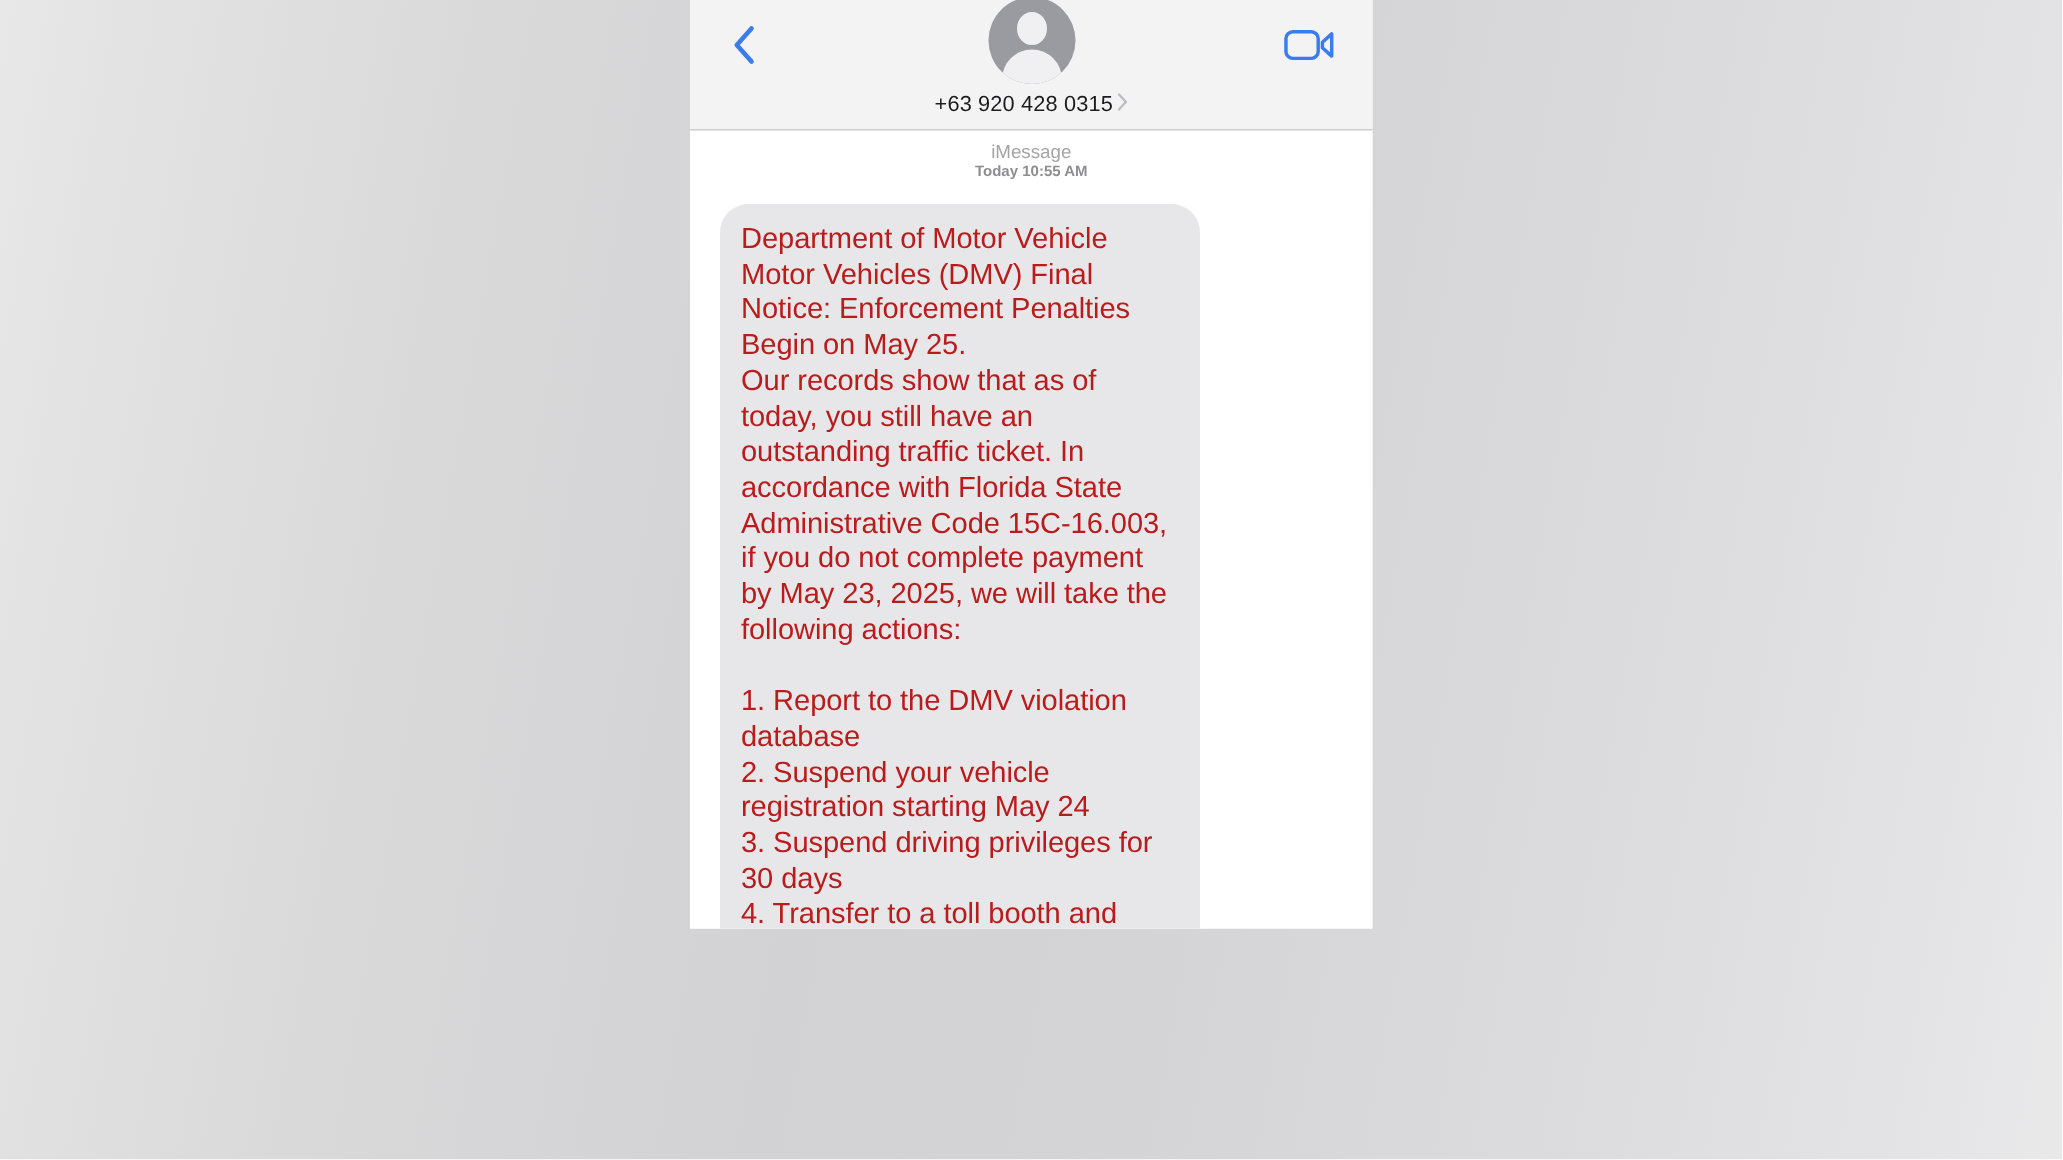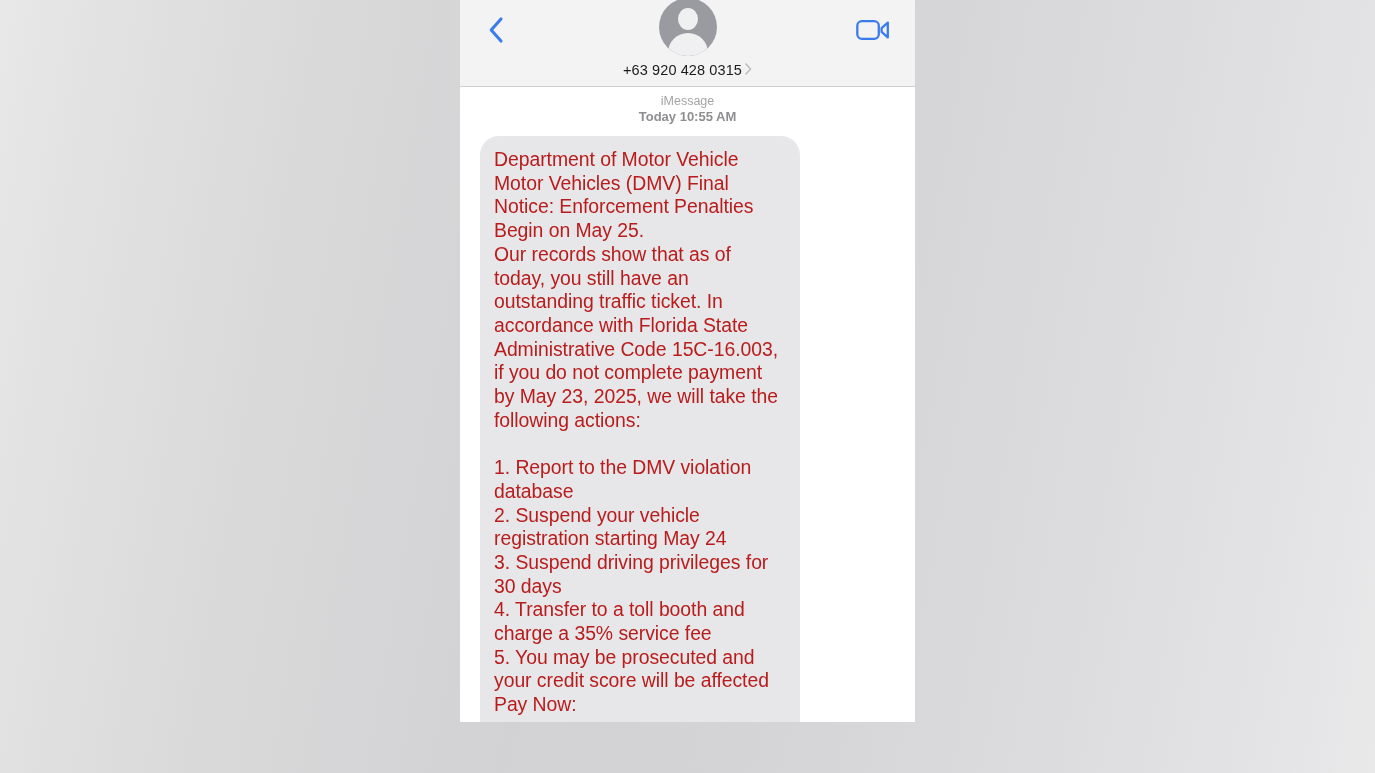--- a/index.html
+++ b/index.html
@@ -27,21 +27,21 @@
         #e9e9ea 100%);
     overflow: hidden;
   }
 
   
   #phone {
     position: absolute;
     left: 460px;
     top: 0;
     width: 455px;
-    height: 722px;
+    height: 619px;
     background: #ffffff;
     overflow: hidden;
   }
 
   
   #header {
     position: absolute;
     left: 0;
     top: 0;
     width: 455px;
@@ -153,21 +153,21 @@
   #meta {
     margin-top: 5px;
     text-align: center;
     line-height: 1.28;
   }
   #meta .service {
     font-size: 12.5px;
     color: #a4a4a6;
   }
   #meta .timestamp {
-    font-size: 13px;
+    font-size: 10px;
     color: #8e8e90;
     font-weight: bold;
   }
 
   #bubble {
     position: absolute;
     left: 20px;
     top: 48px;
     width: 320px;
     background: #e7e6e8;

